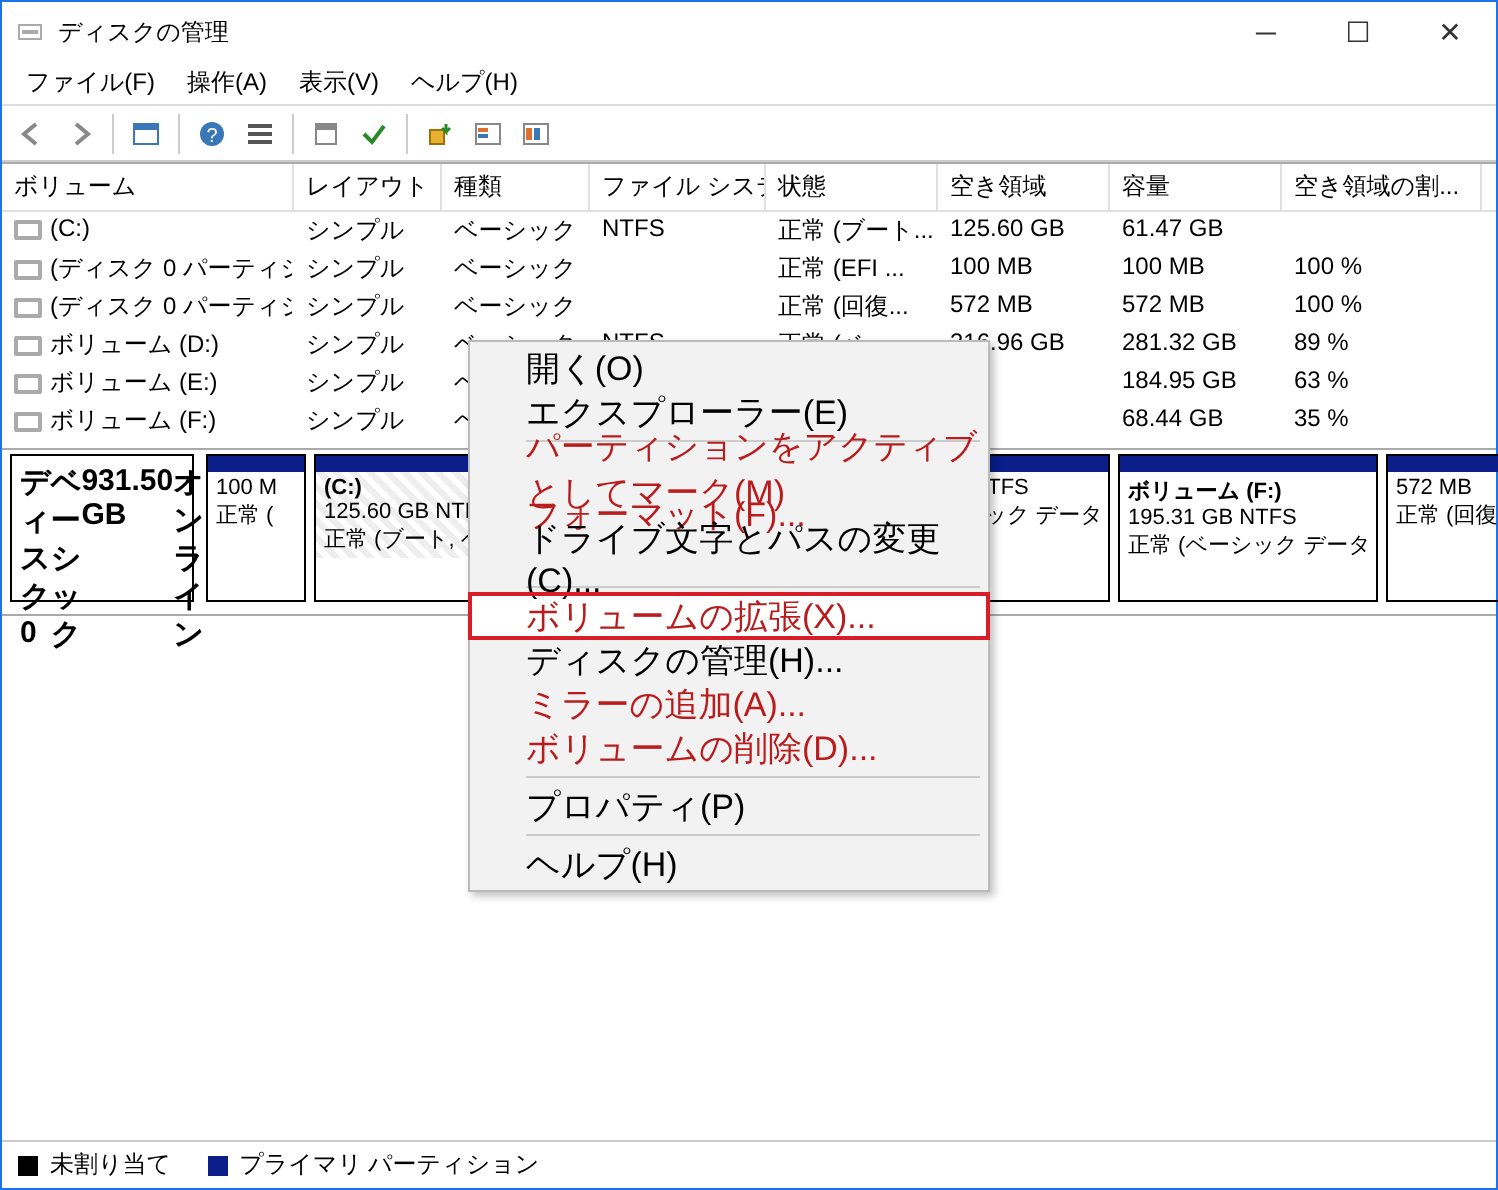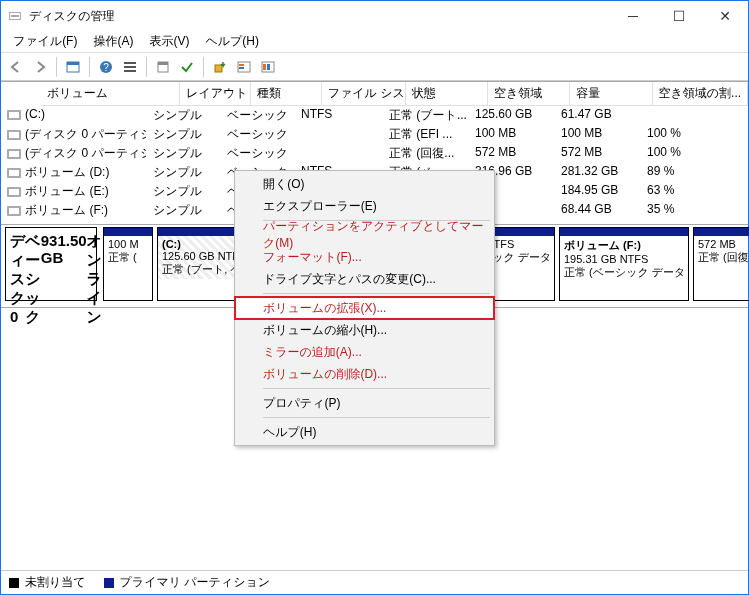--- a/index.html
+++ b/index.html
@@ -9,41 +9,41 @@
   .titlebar .icon { width:16px; height:16px; margin-right:6px; display:inline-flex; align-items:center; justify-content:center; }
   .titlebar .title { flex:1; font-size:12px; }
   .winbtns { display:flex; height:30px; }
   .winbtn { width:46px; display:flex; align-items:center; justify-content:center; font-size:14px; color:#333; }
   .menubar { height:22px; display:flex; align-items:center; padding:0 4px; border-bottom:1px solid #ddd; }
   .menubar .mitem { padding:2px 8px; }
   .toolbar { height:28px; border-bottom:1px solid #ccc; display:flex; align-items:center; gap:2px; padding:0 4px; }
   .tbbtn { width:22px; height:22px; border:1px solid transparent; display:flex; align-items:center; justify-content:center; background:#fff; font-size:13px; color:#555; }
   .tbsep { width:1px; height:20px; background:#ccc; margin:0 3px; }
   .content { flex:1; display:flex; flex-direction:column; border-top:1px solid #aaa; }
-  .table-header { display:flex; background:#fff; border-bottom:1px solid #e0e0e0;margin-left:40px; }
+  .table-header { display:flex; background:#fff; border-bottom:1px solid #e0e0e0; }
   .th { border-right:1px solid #e0e0e0; padding:3px 6px; white-space:nowrap; overflow:hidden; font-size:12px; position:relative; }
   .table-body { overflow:auto; flex:0 0 auto; }
   .row { display:flex; }
   .td { padding:1px 6px; white-space:nowrap; overflow:hidden; border-right:1px solid transparent; font-size:12px; }
   .volicon { display:inline-block; width:14px; height:10px; background:#aaa; margin-right:4px; border-radius:1px; position:relative; vertical-align:middle; }
   .volicon::before { content:""; position:absolute; top:2px; left:2px; right:2px; bottom:2px; background:#fff; }
   .disk-panel { border-top:1px solid #aaa; margin-top:4px; padding:2px 4px 2px 4px; }
   .disk-row { display:flex; height:74px; }
   .disk-info { width:92px; border:1px solid #000; padding:4px; font-size:15px; display:flex; flex-direction:row; justify-content:flex-start;font-weight:bold; }
   .disk-info .stripe { height:6px; background:transparent; margin-bottom:2px; }
   .disk-parts { flex:1; display:flex; gap:4px; margin-left:6px; }
   .part { border:1px solid #000; display:flex; flex-direction:column; font-size:11px; }
   .part .pstripe { height:8px; background:#0b1e8a; }
   .part .pbody { padding:2px 4px; overflow:hidden; white-space:nowrap; }
   .part.hatched .pbody { background:repeating-linear-gradient(45deg,#eee,#eee 3px,#fff 3px,#fff 6px); }
-  .legend { height:24px; border-top:1px solid #ccc; display:flex; align-items:center; padding:0 8px; gap:18px; font-size:12px; }
+  .legend { height:24px; border-top:1px solid #ccc; display:flex; align-items:center; padding:0 8px; gap:18px; font-size:12px;font-family:Liberation Serif, serif; }
   .legend .sw { width:10px; height:10px; display:inline-block; margin-right:6px; vertical-align:middle; }
   .legend .sw.unalloc { background:#000; }
   .legend .sw.primary { background:#0b1e8a; }
-  .context { position:absolute; left:233px; top:169px; width:261px; background:#f2f2f2; border:1px solid #bbb; box-shadow:2px 2px 4px rgba(0,0,0,0.25); padding:2px 0; z-index:50; font-size:12px; }
+  .context { position:absolute; left:233px; top:169px; width:261px; background:#f2f2f2; border:1px solid #bbb; box-shadow:2px 2px 4px rgba(0,0,0,0.25); padding:2px 0; z-index:50; font-size:17px; }
   .ctx-pad { padding-left:28px; }
   .ctx-item { height:22px; display:flex; align-items:center; color:#000; }
   .ctx-item.disabled { color:#b91c1c; }
   .ctx-item.highlight { outline:2px solid #d71e28; outline-offset:-1px; background:#fff; }
   .ctx-sep { height:1px; background:#ccc; margin:3px 4px 3px 28px; }
   .spacer { flex:1; border-top:1px solid #aaa; margin-top:4px; }
 
   
   .c0 { width:146px; }
   .c1 { width:74px; }
@@ -293,21 +293,21 @@
 
   <div class="context">
     <div class="ctx-item ctx-pad">開く(O)</div>
     <div class="ctx-item ctx-pad">エクスプローラー(E)</div>
     <div class="ctx-sep"></div>
     <div class="ctx-item ctx-pad disabled">パーティションをアクティブとしてマーク(M)</div>
     <div class="ctx-item ctx-pad disabled">フォーマット(F)...</div>
     <div class="ctx-item ctx-pad">ドライブ文字とパスの変更(C)...</div>
     <div class="ctx-sep"></div>
     <div class="ctx-item ctx-pad disabled highlight">ボリュームの拡張(X)...</div>
-    <div class="ctx-item ctx-pad">ボリュームの縮小(H)...</div>
+    <div class="ctx-item ctx-pad">ディスクの管理(H)...</div>
     <div class="ctx-item ctx-pad disabled">ミラーの追加(A)...</div>
     <div class="ctx-item ctx-pad disabled">ボリュームの削除(D)...</div>
     <div class="ctx-sep"></div>
     <div class="ctx-item ctx-pad">プロパティ(P)</div>
     <div class="ctx-sep"></div>
     <div class="ctx-item ctx-pad">ヘルプ(H)</div>
   </div>
 
 </div>
 

